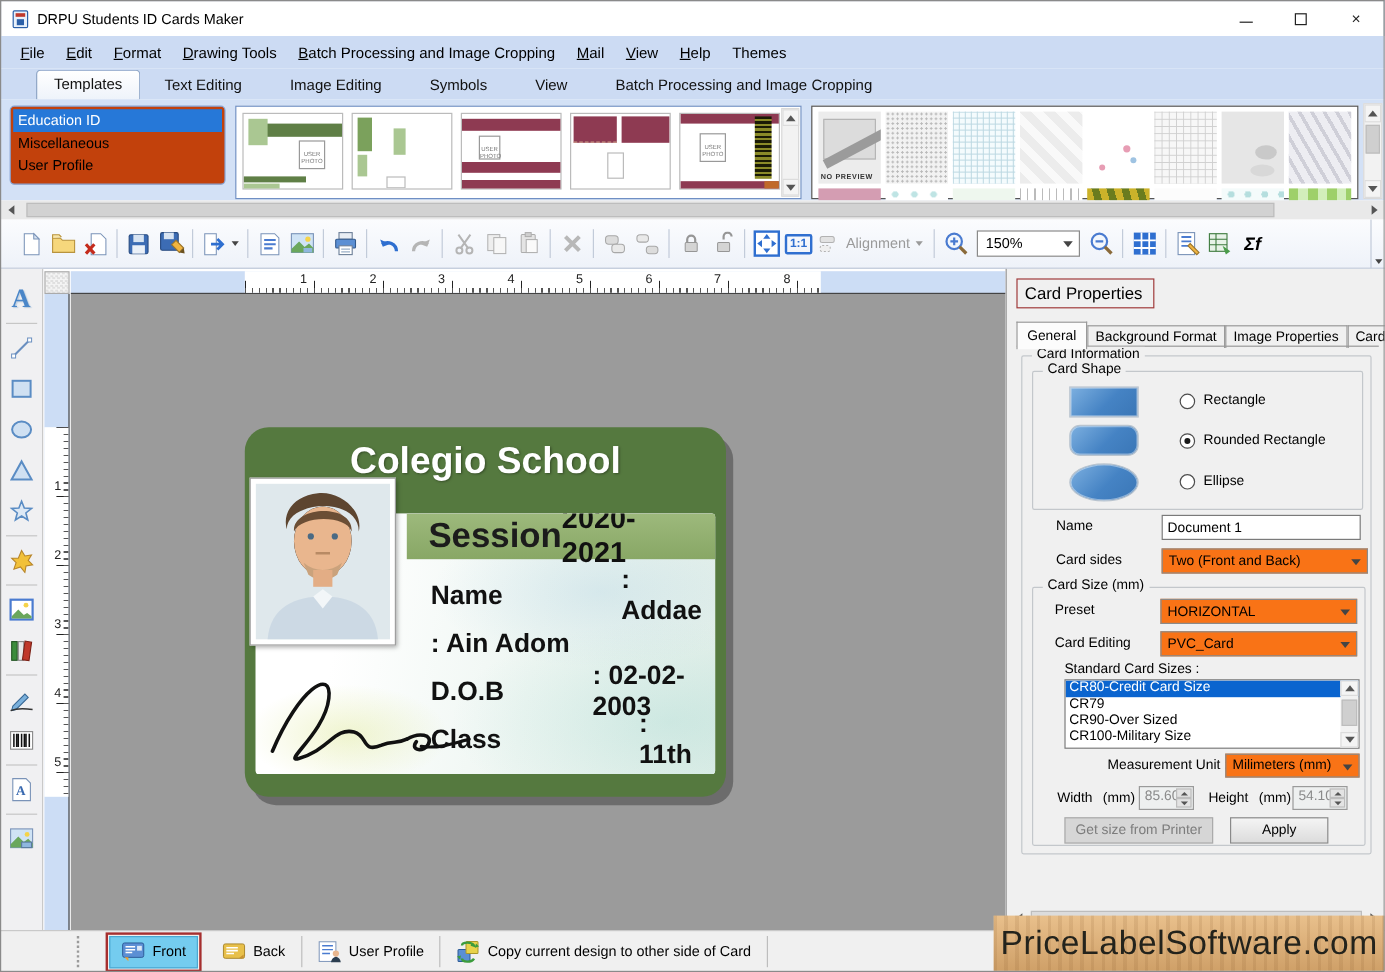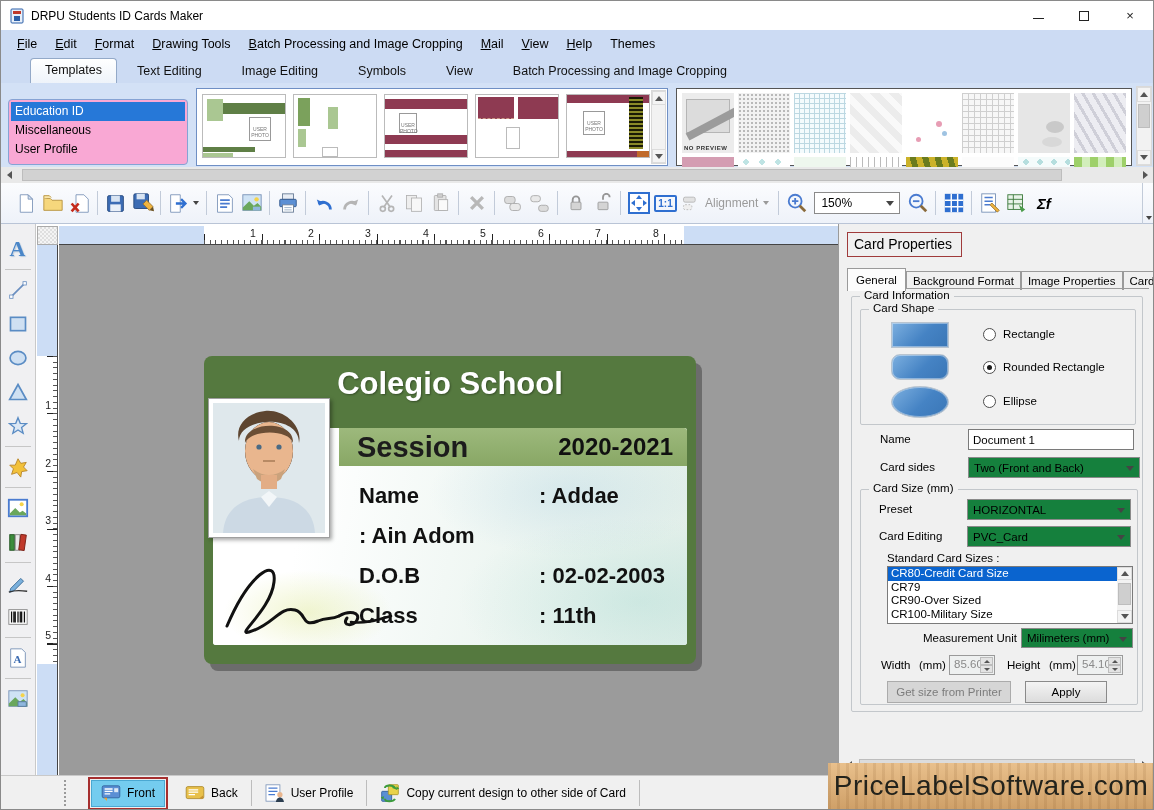--- a/index.html
+++ b/index.html
@@ -19,21 +19,21 @@
   
   .menubar { left:0; top:30px; width:1154px; height:27px; background:#ccdbf3; display:flex; align-items:center; padding-left:8px; }
   .menu-item { font-size:12.5px; padding:4px 9px; display:inline-block; }
   .menu-item.u::first-letter { text-decoration:underline; }
   .ribbon { left:0; top:57px; width:1154px; height:26px; background:#ccdbf3; display:flex; align-items:flex-end; padding-left:30px; }
   .rtab { font-size:12.5px; padding:4px 20px 5px 20px; color:#111; }
   .rtab.active { background:linear-gradient(#ffffff,#eef3fa); border:1px solid #93a9c8; border-bottom:none; border-radius:4px 4px 0 0; padding:4px 14px 6px 14px; }
 
   
   .tstrip { left:0; top:83px; width:1154px; height:84px; background:#d3e1f6; }
-  .catbox { left:8px; top:16px; width:180px; height:66px; background:#f9a8d4; border:1px solid #86a3d4; border-radius:4px; padding:2px; font-size:12px; }
+  .catbox { left:8px; top:5px; width:180px; height:66px; background:#c2410c; border:1px solid #86a3d4; border-radius:4px; padding:2px; font-size:12px; }
   .catrow { padding:1px 4px; height:19px; line-height:17px; white-space:nowrap; }
   .catrow.sel { background:#2678d8; color:#fff; }
   .thumbbox { left:196px; top:5px; width:472px; height:78px; background:#fff; border:1px solid #6f8fc4; }
   .bgbox { left:676px; top:5px; width:456px; height:78px; background:#fff; border:1px solid #555; }
   .tthumb { top:5px; width:84px; height:64px; background:#fff; border:1px solid #bbb; overflow:hidden; }
   .tb { position:absolute; }
   .uphoto { position:absolute; border:1px solid #999; background:#fff; color:#777; font-size:5px; text-align:center; line-height:6px; padding-top:8px; }
   .bthumb { top:4px; width:52px; height:60px; overflow:hidden; position:absolute; }
   .bstrip { top:68px; height:10px; position:absolute; width:52px; }
   .nopv { font-size:6px; color:#333; position:absolute; bottom:2px; left:2px; font-weight:bold; letter-spacing:.5px; }
@@ -73,21 +73,21 @@
      background-size:100% 4px,100% 10px; background-position:bottom left,bottom left; background-repeat:no-repeat; }
   .hnum { position:absolute; top:1px; font-size:10.5px; color:#222; }
   .vruler { left:37px; top:245px; width:21px; height:530px; background:#ccddf5; border-right:1px solid #444; }
   .vruler-white { position:absolute; left:0; top:111px; width:20px; height:308px; background:#fff;
      background-image:repeating-linear-gradient(180deg,#555 0 1px,transparent 1px 5.75px), repeating-linear-gradient(180deg,#222 0 1px,transparent 1px 57.5px);
      background-size:4px 100%,10px 100%; background-position:right top,right top; background-repeat:no-repeat; }
   .vnum { position:absolute; right:6px; font-size:10.5px; color:#222; }
   .canvas { left:59px; top:245px; width:779px; height:530px; background:#9b9b9b; }
 
   
-  .card { position:absolute; left:145px; top:111px; width:492px; height:308px; background:#55793f; border-radius:8px; box-shadow:6px 7px 0 rgba(70,70,70,.55); }
+  .card { position:absolute; left:145px; top:111px; width:401px; height:308px; background:#55793f; border-radius:20px; box-shadow:6px 7px 0 rgba(70,70,70,.55); }
   .card-header { position:absolute; left:0; top:10px; width:100%; text-align:center; color:#fff; font-size:31px; font-weight:bold; text-shadow:1px 1px 2px rgba(0,0,0,.35); }
   .card-body { position:absolute; left:9px; top:72px; right:9px; bottom:19px; background:#fdfefd; border-radius:3px; overflow:hidden; }
   .card-wave { position:absolute; inset:0;
      background:
        radial-gradient(120px 60px at 20% 85%, rgba(214,226,120,.35), transparent 70%),
        radial-gradient(200px 90px at 75% 30%, rgba(140,190,220,.22), transparent 70%),
        radial-gradient(260px 120px at 90% 80%, rgba(120,200,190,.22), transparent 70%),
        linear-gradient(100deg, #ffffff 20%, #eef6f2 60%, #e2efe9 100%); }
   .session-band { position:absolute; left:126px; top:0; right:0; height:38px; background:linear-gradient(#9db97c,#88a765); display:flex; align-items:center; }
   .session-label { font-size:29px; font-weight:bold; color:#1c1c1c; margin-left:18px; }
@@ -106,21 +106,21 @@
   .ptab { border:1px solid #9a9a9a; border-bottom:none; padding:3px 6px; background:#f0f0f0; white-space:nowrap; }
   .ptab.active { background:#fcfcfc; padding:5px 8px; position:relative; z-index:2; margin-bottom:-1px; }
   .ptabs-line { position:absolute; left:8px; top:64px; width:302px; height:1px; background:#9a9a9a; }
   .gbox { position:absolute; border:1px solid #c3c7cb; border-radius:2px; }
   .glabel { position:absolute; top:-8px; left:8px; background:#f0f0f0; padding:0 4px; white-space:nowrap; }
   .shape-swatch { position:absolute; left:30px; width:58px; border:1px solid #b9c4cf; background:linear-gradient(135deg,#7db0e0 0%,#4583c4 55%,#3a76b6 100%); box-shadow:inset 0 0 0 1px rgba(255,255,255,.4); }
   .radio { position:absolute; width:13px; height:13px; border:1px solid #4d4d4d; border-radius:50%; background:#fff; }
   .radio.sel::after { content:""; position:absolute; left:3px; top:3px; width:5px; height:5px; border-radius:50%; background:#1a1a1a; }
   .rlabel { position:absolute; white-space:nowrap; }
   .tinput { position:absolute; background:#fff; border:1px solid #7a7a7a; font-size:11.5px; padding:2px 4px; font-family:"Liberation Sans",sans-serif; }
-  .combo { position:absolute; height:21px; background:#15803d; border:1px solid #8a8a8a; display:flex; align-items:center; padding:0 20px 0 5px; white-space:nowrap; }
+  .combo { position:absolute; height:21px; background:#f97316; border:1px solid #8a8a8a; display:flex; align-items:center; padding:0 20px 0 5px; white-space:nowrap; }
   .listbox { position:absolute; background:#fff; border:1px solid #7a7a7a; overflow:hidden; }
   .lrow { height:13.5px; line-height:13.5px; padding-left:3px; white-space:nowrap; }
   .lrow.sel { background:#0a64cf; color:#fff; }
   .spin { position:absolute; height:20px; background:#eef0f0; border:1px solid #9a9a9a; color:#8a8a8a; padding:2px 16px 0 4px; }
   .spin-arrows { position:absolute; right:1px; top:1px; width:13px; height:16px; display:flex; flex-direction:column; }
   .spin-arrows span { flex:1; background:#e3e3e3; border:1px solid #bdbdbd; display:flex; align-items:center; justify-content:center; }
   .spin-arrows .tri-up { border-left-width:3px; border-right-width:3px; border-bottom-width:3px; }
   .spin-arrows .tri-dn { border-left-width:3px; border-right-width:3px; border-top-width:3px; }
   .btn { position:absolute; height:22px; border:1px solid #8a8a8a; background:linear-gradient(#f4f4f4,#dcdcdc); display:flex; align-items:center; justify-content:center; font-size:11.5px; }
   .btn.disabled { background:#d6d6d6; color:#7c7c7c; border-color:#ababab; }

